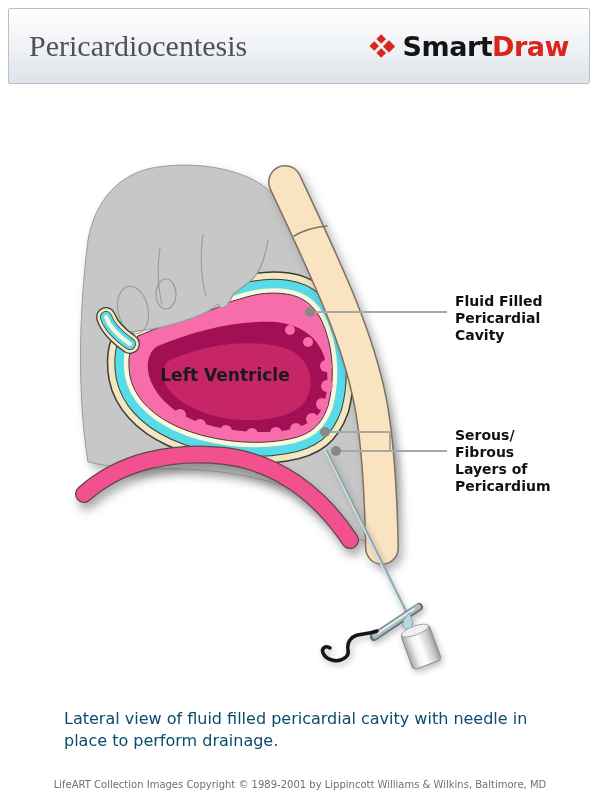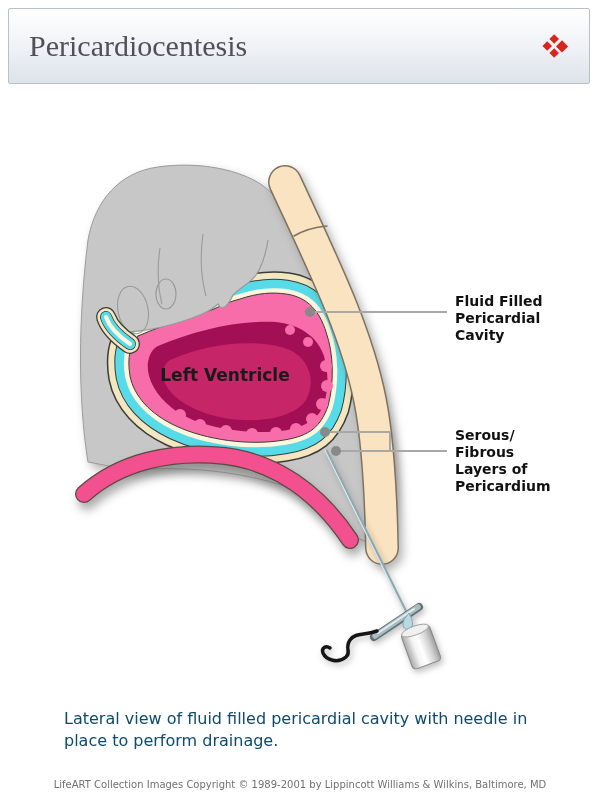--- a/index.html
+++ b/index.html
@@ -31,20 +31,21 @@
   <div class="page-title">Pericardiocentesis</div>
   <div class="brand">
     <svg width="27" height="26" viewBox="0 0 31 29">
       <g fill="#d9251c">
         <path d="M14 1 L19.5 6.5 L14 12 L8.5 6.5 Z"></path>
         <path d="M6 9 L11.5 14.5 L6 20 L0.5 14.5 Z"></path>
         <path d="M14 17 L19.5 22.5 L14 28 L8.5 22.5 Z"></path>
         <path d="M23 8 L30 15 L23 22 L16 15 Z"></path>
       </g>
     </svg>
+    <div class="brand-text"><span class="brand-smart">Smart</span><span class="brand-draw">Draw</span></div>
   </div>
 </div>
 
 <div class="figure-wrap">
 <svg width="600" height="610" viewBox="0 90 600 610">
   <defs>
     <linearGradient id="cylGrad" x1="0" y1="0" x2="1" y2="0">
       <stop offset="0" stop-color="#a8a8a8"></stop>
       <stop offset="0.3" stop-color="#f4f4f4"></stop>
       <stop offset="0.5" stop-color="#ffffff"></stop>

